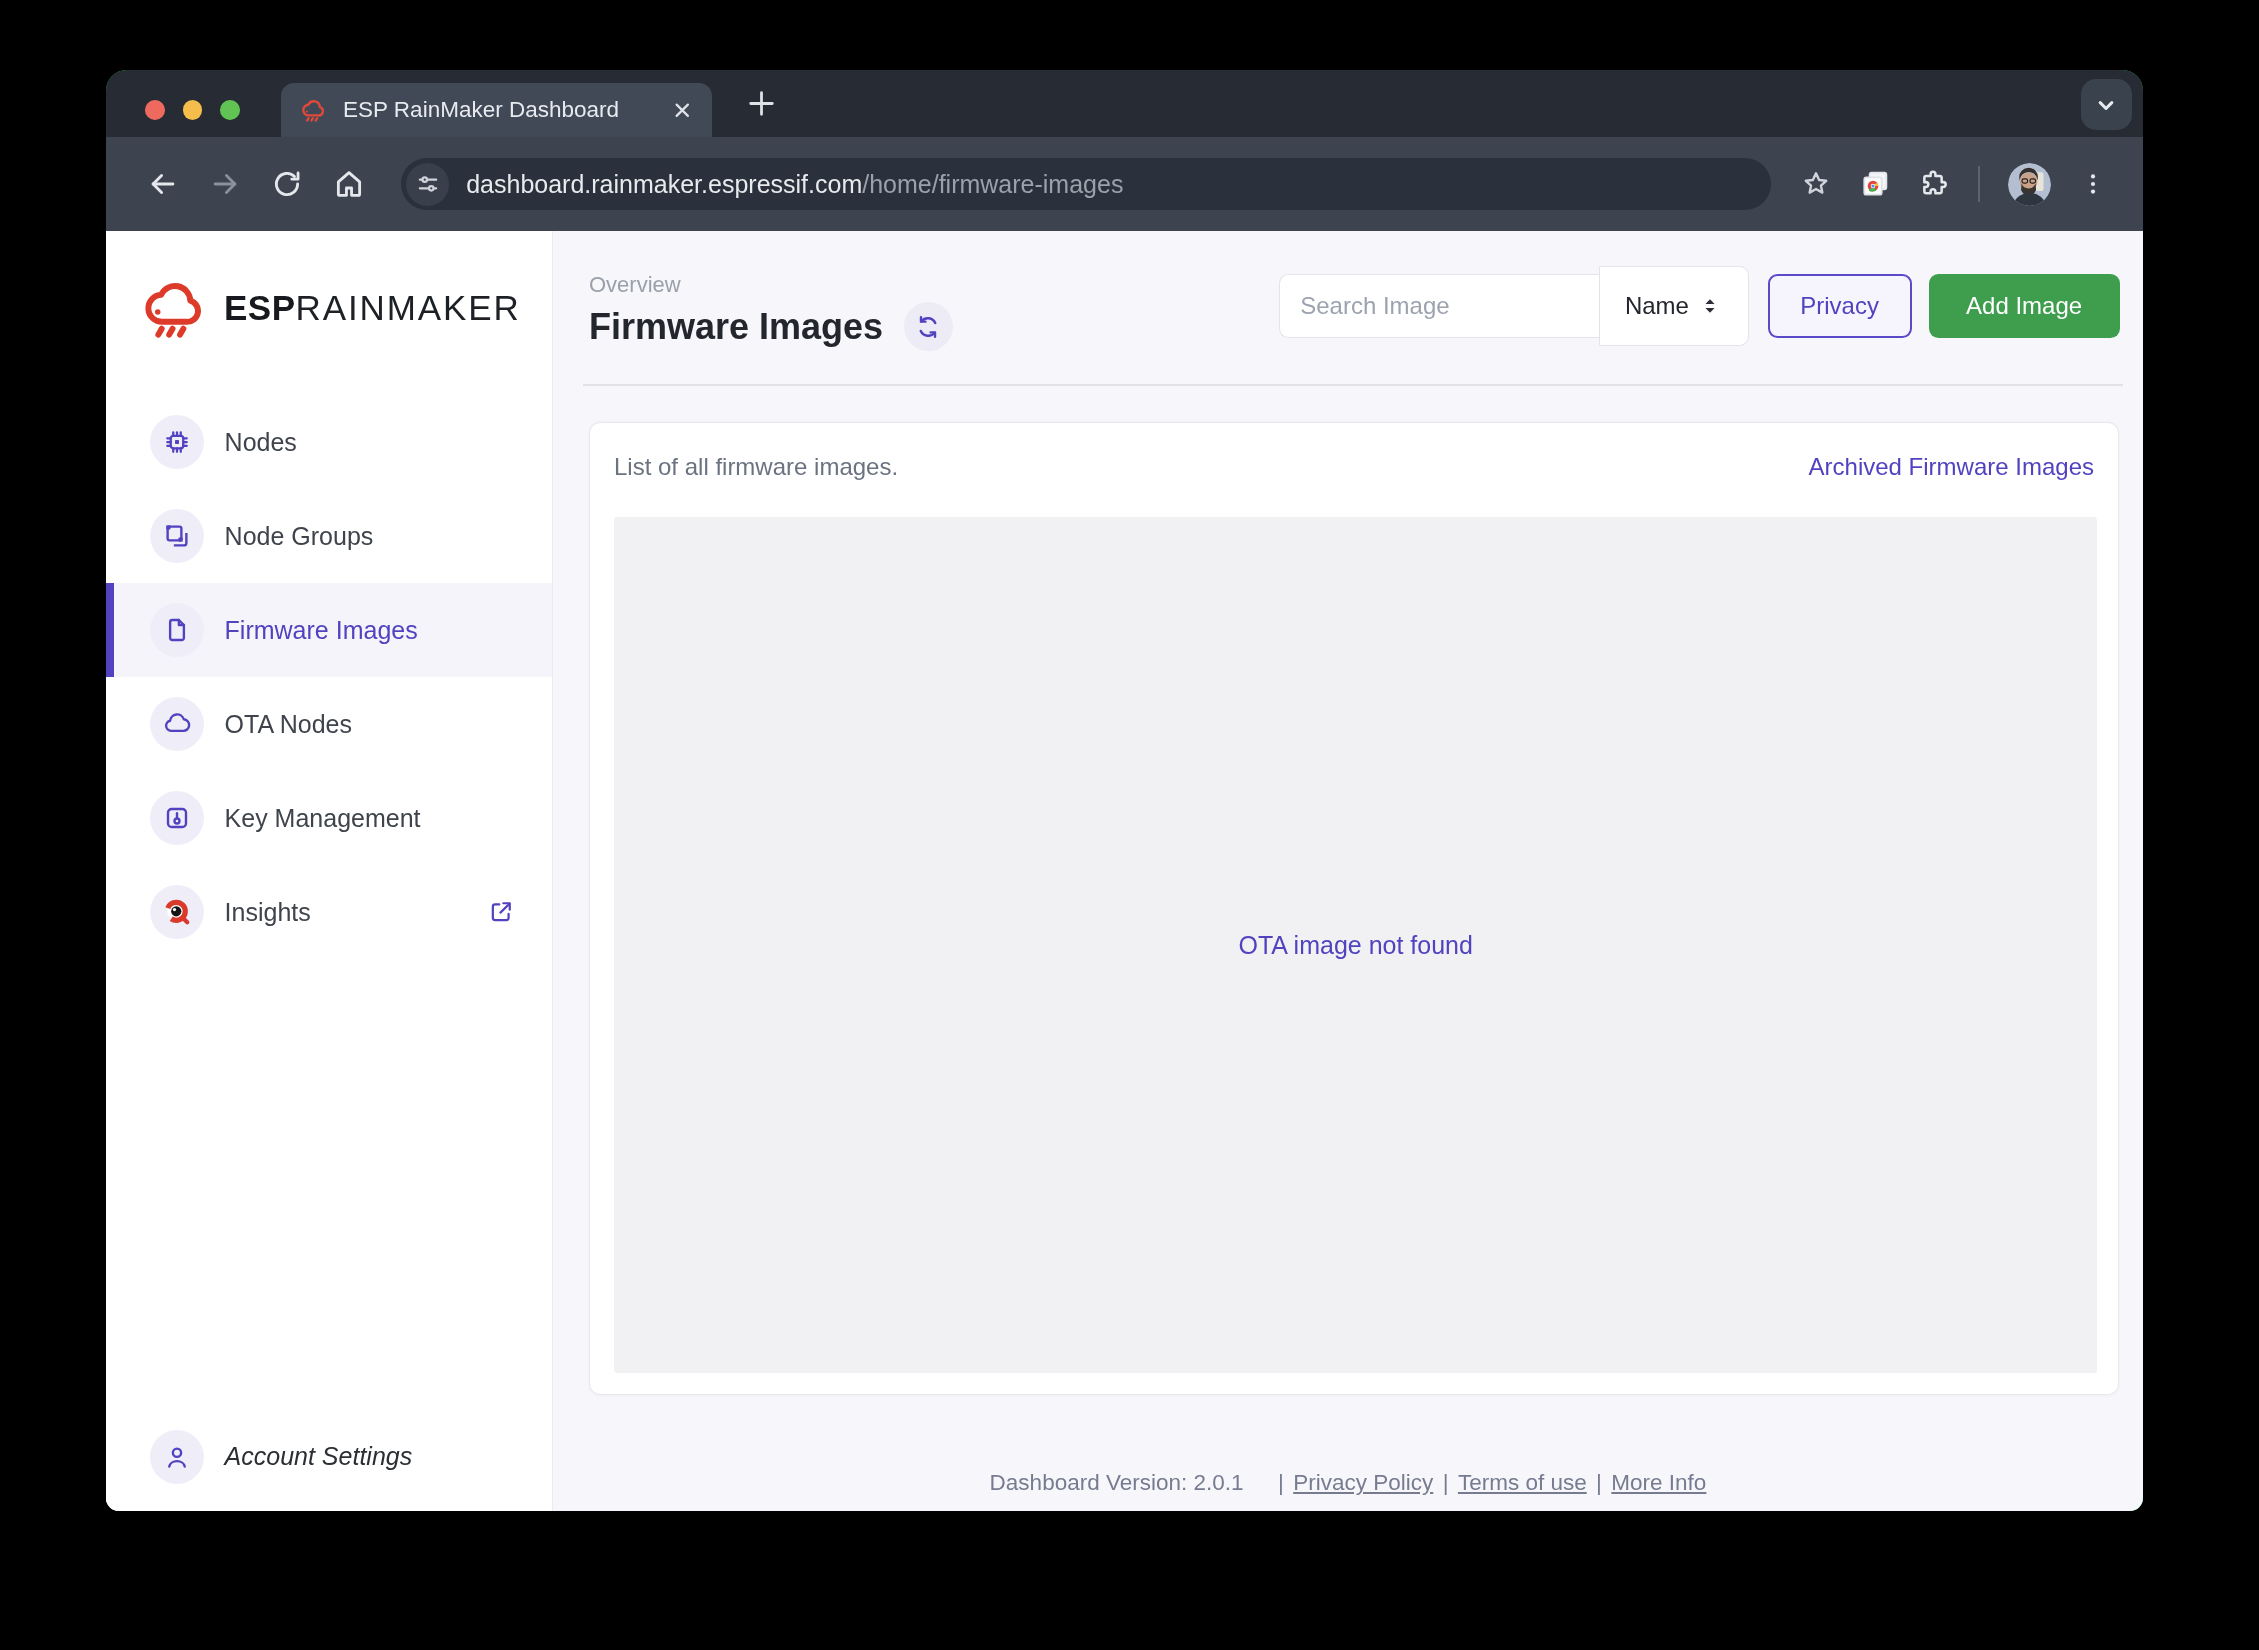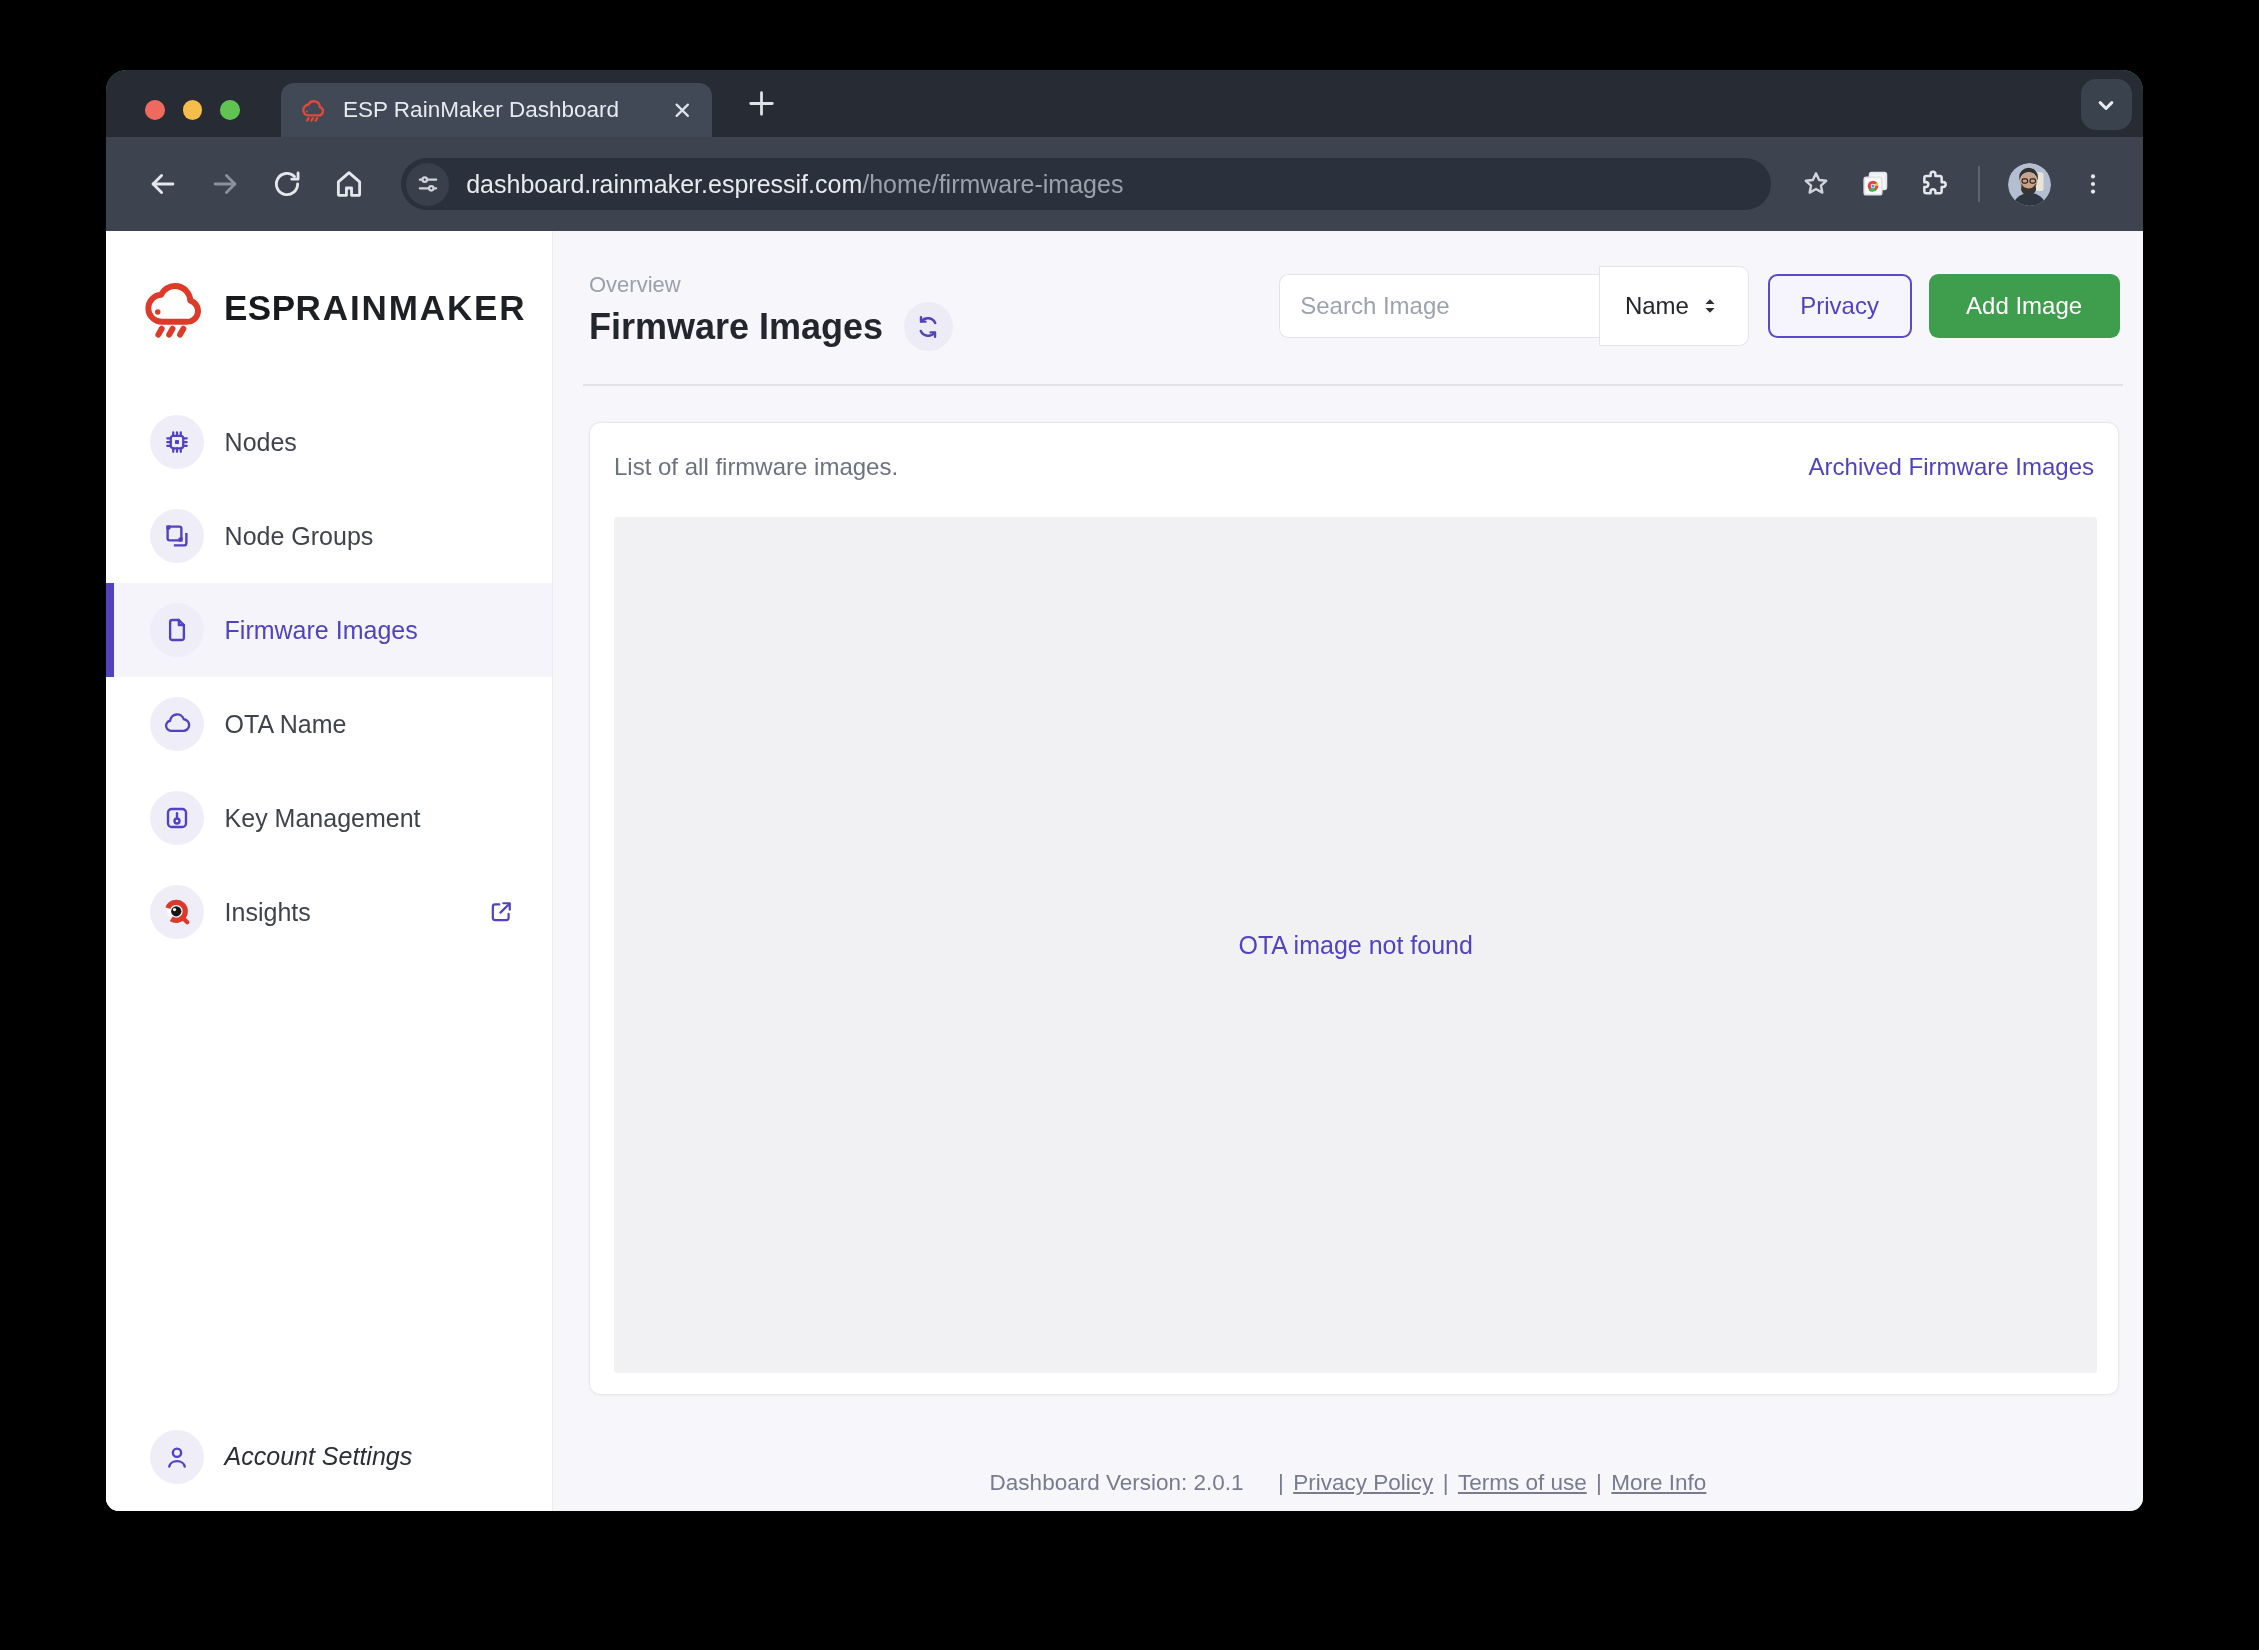--- a/index.html
+++ b/index.html
@@ -44,21 +44,21 @@
   .url-domain{color:#e8eaed;} .url-path{color:#9aa1ab;}
   .tb-right{display:flex;align-items:center;gap:9.4px;}
   .tb-divider{width:1.9px;height:36px;background:#5c6470;margin:0 11.2px;}
   .avatar{width:43px;height:43px;border-radius:50%;overflow:hidden;flex:none;margin:0 7.5px;}
   
   .app{flex:1;display:flex;background:#f7f7fb;min-height:0;position:relative;}
   .sidebar{width:447px;background:#fff;border-right:1.9px solid #ebebf0;position:relative;flex:none;box-sizing:border-box;}
   .logo{position:absolute;top:47px;left:34px;display:flex;align-items:center;}
   .logo-text{margin-left:13px;font-size:35px;letter-spacing:0.5px;color:#17191e;white-space:nowrap;}
   .logo-text b{font-weight:700;}
-  .logo-text .thin{font-weight:700;letter-spacing:1.9px;color:#1d2025;text-align:center;}
+  .logo-text .thin{font-weight:400;letter-spacing:1.9px;color:#1d2025;text-align:center;}
   .nav{position:absolute;top:164px;left:0;right:0;}
   .nav-item{height:94px;display:flex;align-items:center;padding-left:44px;box-sizing:border-box;position:relative;cursor:pointer;}
   .nav-item.active{background:#f5f4fa;}
   .nav-item.active::before{content:"";position:absolute;left:0;top:0;bottom:0;width:7.5px;background:var(--accent,#5143c0);}
   .icon-circle{width:54px;height:54px;border-radius:50%;background:var(--accent-soft,#efedf8);display:flex;align-items:center;justify-content:center;color:var(--accent,#5143c0);flex:none;}
   .nav-label{font-size:25px;color:#3f444c;margin-left:20.6px;}
   .nav-item.active .nav-label{color:var(--accent,#5143c0);}
   .nav-external{position:absolute;right:37px;color:var(--accent,#5143c0);display:flex;}
   .account-row{position:absolute;bottom:7.5px;left:0;right:0;height:94px;display:flex;align-items:center;padding-left:44px;box-sizing:border-box;cursor:pointer;}
   
@@ -274,21 +274,21 @@
             </svg>
           </span>
           <span class="nav-label">Firmware Images</span>
         </div>
         <div class="nav-item">
           <span class="icon-circle">
             <svg width="30" height="30" viewBox="0 0 24 24" fill="none" stroke="currentColor" stroke-width="1.9" stroke-linecap="round" stroke-linejoin="round">
               <path d="M7.2 17.5a4.1 4.1 0 0 1-.7-8.1 5.6 5.6 0 0 1 10.9-1.2 4.3 4.3 0 0 1-.7 9.3z"></path>
             </svg>
           </span>
-          <span class="nav-label">OTA Name</span>
+          <span class="nav-label">OTA Nodes</span>
         </div>
         <div class="nav-item">
           <span class="icon-circle">
             <svg width="30" height="30" viewBox="0 0 24 24" fill="none" stroke="currentColor" stroke-width="1.9" stroke-linecap="round" stroke-linejoin="round">
               <rect x="4.8" y="4.8" width="14.4" height="14.4" rx="3"></rect>
               <circle cx="12" cy="14.4" r="2"></circle>
               <path d="M12 12.2V8.2"></path>
             </svg>
           </span>
           <span class="nav-label">Key Management</span>

